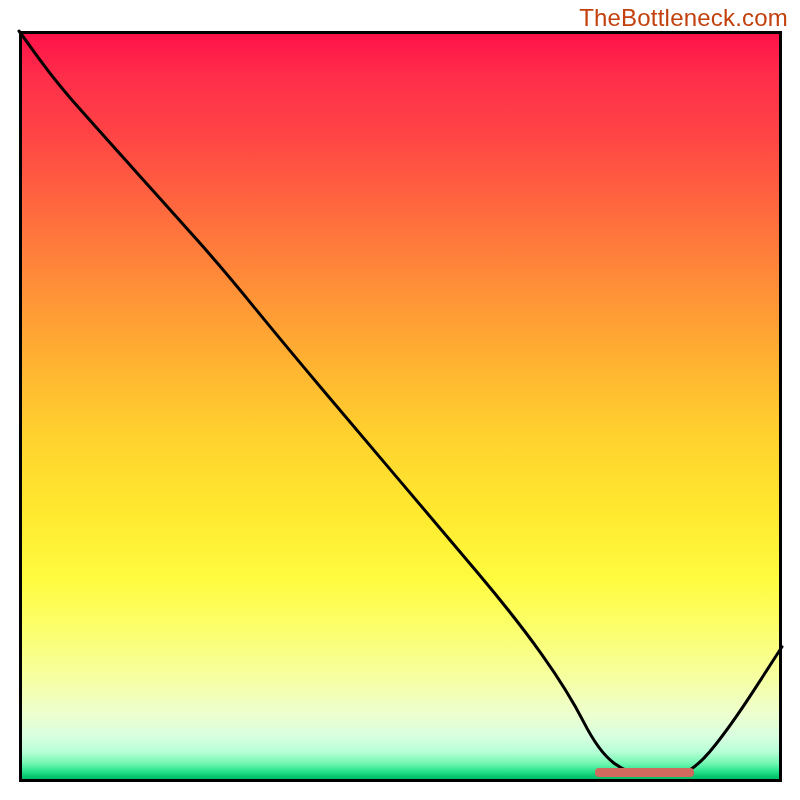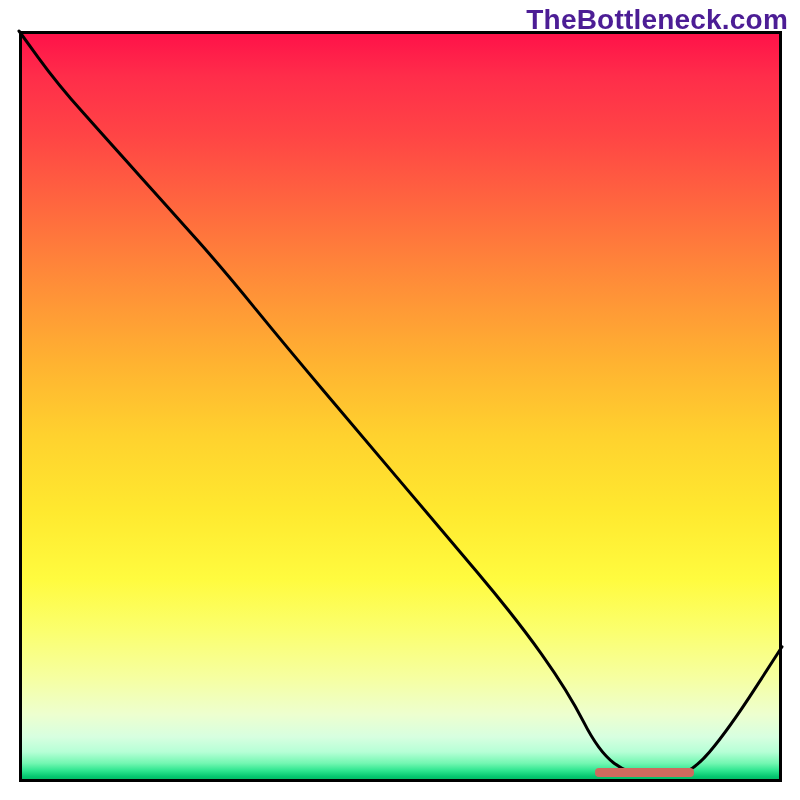--- a/index.html
+++ b/index.html
@@ -13,23 +13,23 @@
   }
   .frame {
     position: relative;
     width: 800px;
     height: 800px;
   }
   .watermark {
     position: absolute;
     top: 4px;
     right: 12px;
-    font-size: 28px;
-    font-weight: bold;
-    color: #4c1d95;
+    font-size: 24px;
+    font-weight: normal;
+    color: #c2410c;
     letter-spacing: 0.2px;
     user-select: none;
   }
   .plot-area {
     position: absolute;
     left: 19px;
     top: 31px;
     width: 763px;
     height: 751px;
     box-sizing: border-box;

